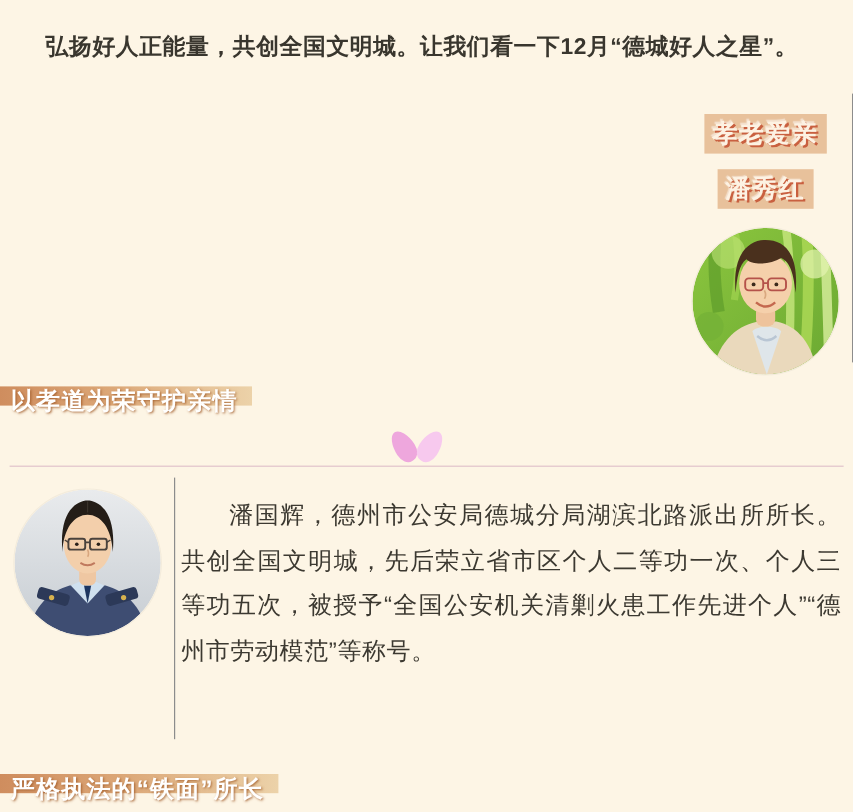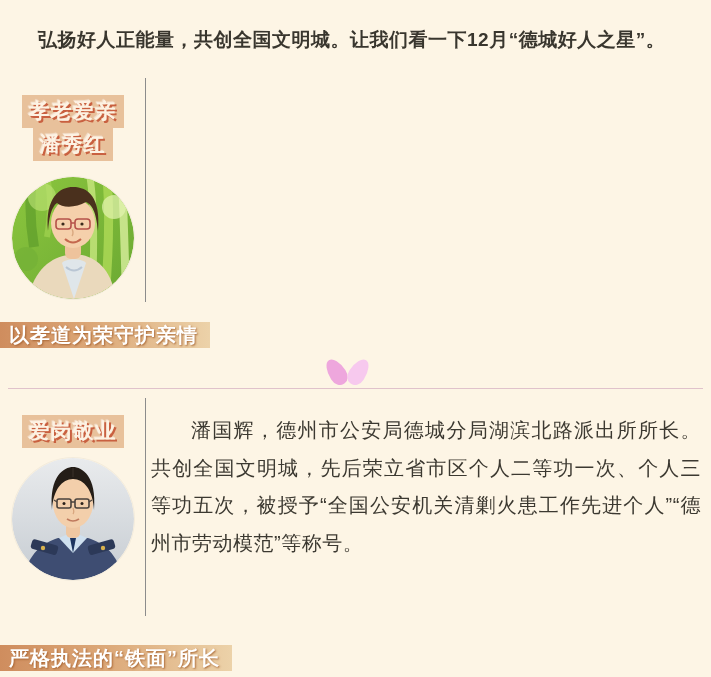--- a/index.html
+++ b/index.html
@@ -21,56 +21,56 @@
     color:var(--text);
     position:relative;
     overflow:hidden;
   }
   .page{position:absolute;inset:0;}
   .intro{
     position:absolute;left:38px;top:26px;width:660px;
     font-size:19px;line-height:28px;letter-spacing:0.5px;color:#39362e;font-weight:bold;
   }
   .section{
-    position:absolute;left:0;width:711px;display:flex;align-items:stretch;
+    position:absolute;left:0;width:711px;display:flex;align-items:stretch;justify-content:flex-end;
   }
   .section.s1{top:78px;height:224px;}
   .section.s2{top:398px;height:218px;}
   .left-col{
     width:146px;flex:0 0 146px;
     border-right:1px solid var(--divider-line);
     display:flex;flex-direction:column;align-items:center;
   }
   .tag{
     display:inline-block;
     background:var(--label-box);
     color:#fdf2e3;
     font-size:21px;font-weight:bold;letter-spacing:1px;
     padding:2px 7px 3px 7px;
     text-shadow:2px 2px 0 var(--label-shadow), -1px -1px 1px rgba(255,255,255,.55);
     white-space:nowrap;
   }
   .tag.category{margin-top:17px;}
-  .s1 .tag.name{font-family:Liberation Serif, serif;}
+  .s1 .tag.name{margin-top:13px;font-family:Liberation Serif, serif;}
   .s2 .tag.name{margin-top:12px;}
   .photo{
     width:122px;height:122px;border-radius:50%;overflow:hidden;flex:0 0 auto;
     box-shadow:0 0 0 1px rgba(0,0,0,0.04);
   }
   .s1 .photo{margin-top:16px;}
   .s2 .photo{margin-top:10px;}
   .right-col{
     flex:1;padding:14px 10px 0 5px;
   }
   .para{
     font-size:20px;line-height:37.5px;text-indent:2em;
     text-align:justify;color:var(--text);letter-spacing:0.5px;
   }
   .banner{
-    position:absolute;left:0;height:26px;line-height:26px;
+    position:absolute;left:0;height:16px;line-height:26px;
     padding:0 12px 0 9px;display:inline-block;white-space:nowrap;
     background:linear-gradient(90deg,var(--banner-start),#dca878 45%,var(--banner-end));
     color:#ffffff;font-size:20px;font-weight:bold;letter-spacing:1px;
     text-shadow:1px 1px 2px rgba(160,90,40,.85);
   }
   .banner.b1{top:322px;}
   .banner.b2{top:645px;}
   .pink-line{
     position:absolute;left:8px;top:388px;width:695px;height:1px;
     background:var(--pink-line);
@@ -135,21 +135,20 @@
   <div class="banner b1">以孝道为荣守护亲情</div>
 
   <div class="heart">
     <div class="petal pl"></div>
     <div class="petal pr"></div>
   </div>
   <div class="pink-line"></div>
 
   <div class="section s2">
     <div class="left-col">
-      <span class="tag category">爱岗敬业</span>
       <div class="photo">
         <svg width="122" height="122" viewBox="0 0 122 122">
           <defs>
             <clipPath id="pc2">
                 <circle cx="61" cy="61" r="61"></circle>
               </clipPath>
             <linearGradient id="g2" x1="0" y1="0" x2="0" y2="1">
               <stop offset="0" stop-color="#e9ebed"></stop>
                 <stop offset="1" stop-color="#c6ccd2"></stop>
             </linearGradient>

